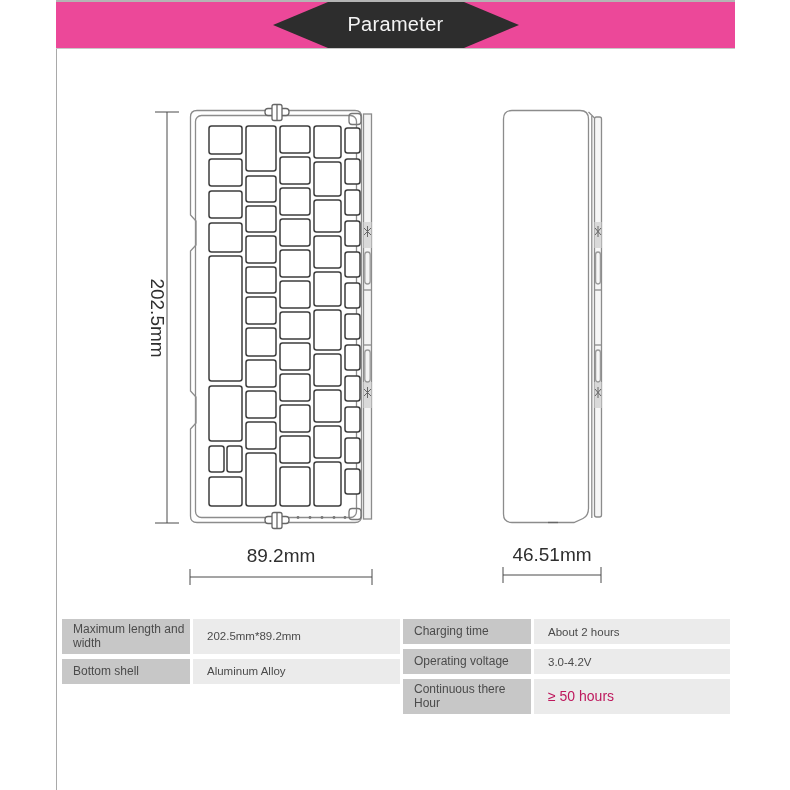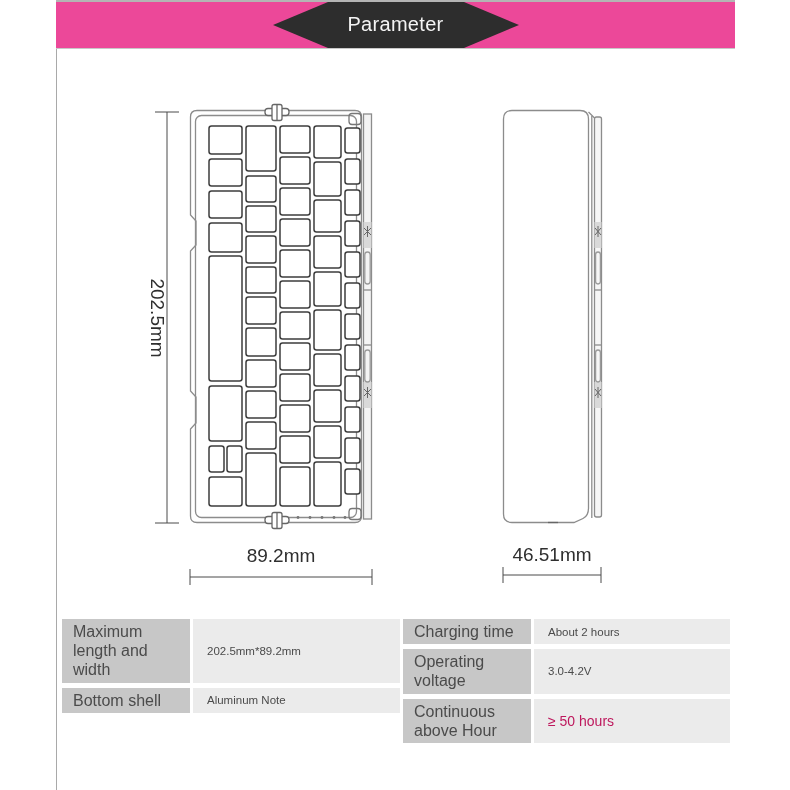--- a/index.html
+++ b/index.html
@@ -16,21 +16,21 @@
 
   .left-border{position:absolute;left:56px;top:49px;width:1px;height:741px;background:#a9a9a9;}
 
   svg.diagram{position:absolute;left:0;top:0;width:790px;height:790px;}
 
   
   .spec-col{position:absolute;top:619px;}
   #table-left{left:62px;width:338px;}
   #table-right{left:403px;width:327px;}
   .spec-row{display:flex;margin-bottom:5px;min-height:25px;align-items:stretch;}
-  .spec-label{flex:0 0 128px;width:128px;background:#c7c7c7;color:#4b4b4b;font-size:16px;line-height:1.2;
+  .spec-label{flex:0 0 128px;width:128px;background:#c7c7c7;color:#4b4b4b;font-size:12px;line-height:1.2;
               display:flex;align-items:center;padding:3px 4px 3px 11px;box-sizing:border-box;
               white-space:pre-line;margin-right:3px;}
   .spec-value{flex:1;background:#ebebeb;color:#4b4b4b;font-size:11.5px;display:flex;align-items:center;
               padding:3px 12px 3px 14px;box-sizing:border-box;}
   .spec-value.emphasis{font-size:14px;color:#be185d;}
 
   .note{position:absolute;left:150px;top:757px;width:494px;font-size:11px;line-height:1.32;color:#4f4f4f;}
 </style>
 </head>
 <body>
@@ -184,31 +184,31 @@
   </svg>
 
   <div class="spec-col" id="table-left">
       <div class="spec-row">
         <div class="spec-label">Maximum length and
 width</div>
         <div class="spec-value">202.5mm*89.2mm</div>
       </div>
       <div class="spec-row">
         <div class="spec-label">Bottom shell</div>
-        <div class="spec-value">Aluminum Note</div>
+        <div class="spec-value">Aluminum Alloy</div>
       </div>
     </div>
   <div class="spec-col" id="table-right">
       <div class="spec-row">
         <div class="spec-label">Charging time</div>
         <div class="spec-value">About 2 hours</div>
       </div>
       <div class="spec-row">
         <div class="spec-label">Operating voltage</div>
         <div class="spec-value">3.0-4.2V</div>
       </div>
       <div class="spec-row">
-        <div class="spec-label">Continuous above Hour</div>
+        <div class="spec-label">Continuous there Hour</div>
         <div class="spec-value emphasis">≥ 50 hours</div>
       </div>
     </div>
 
 </div>
 
 </body></html>

